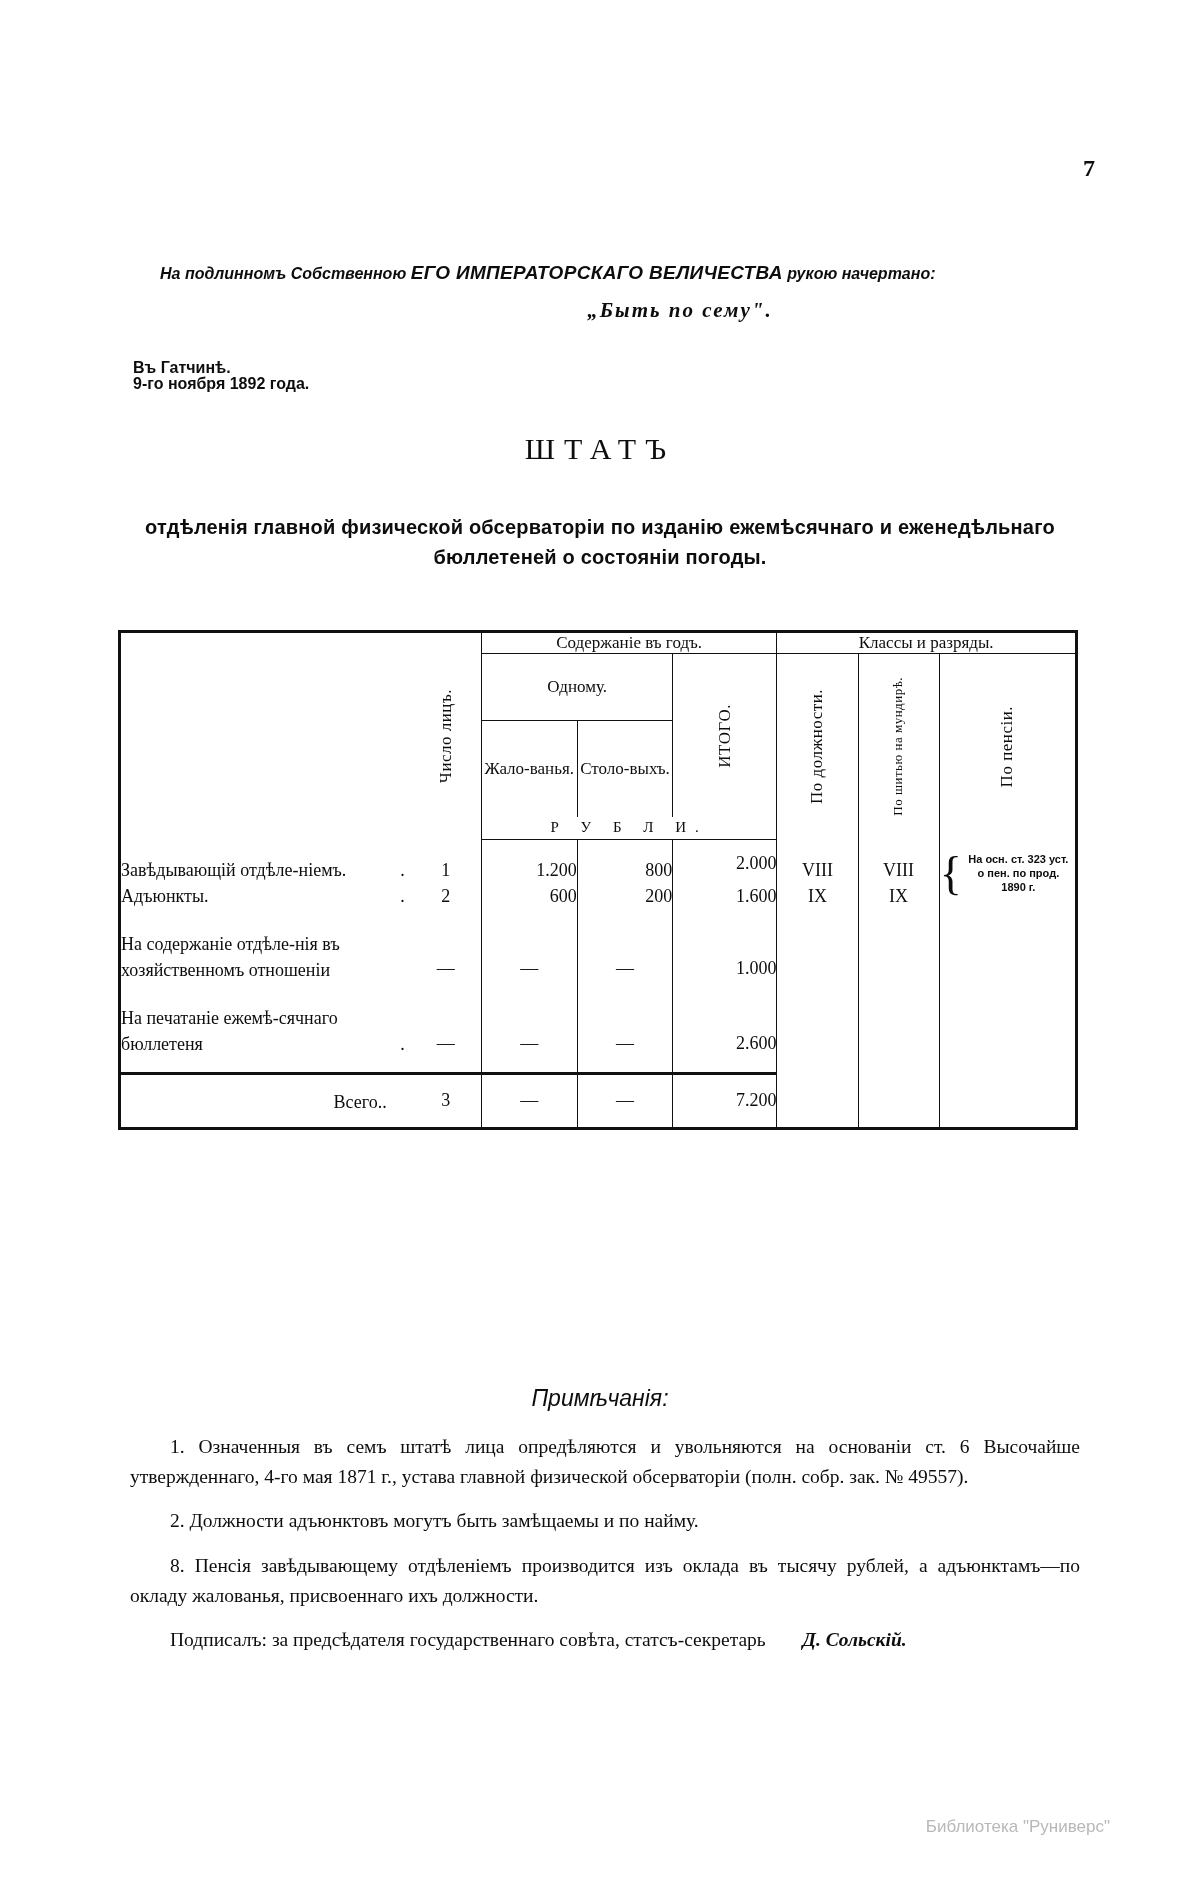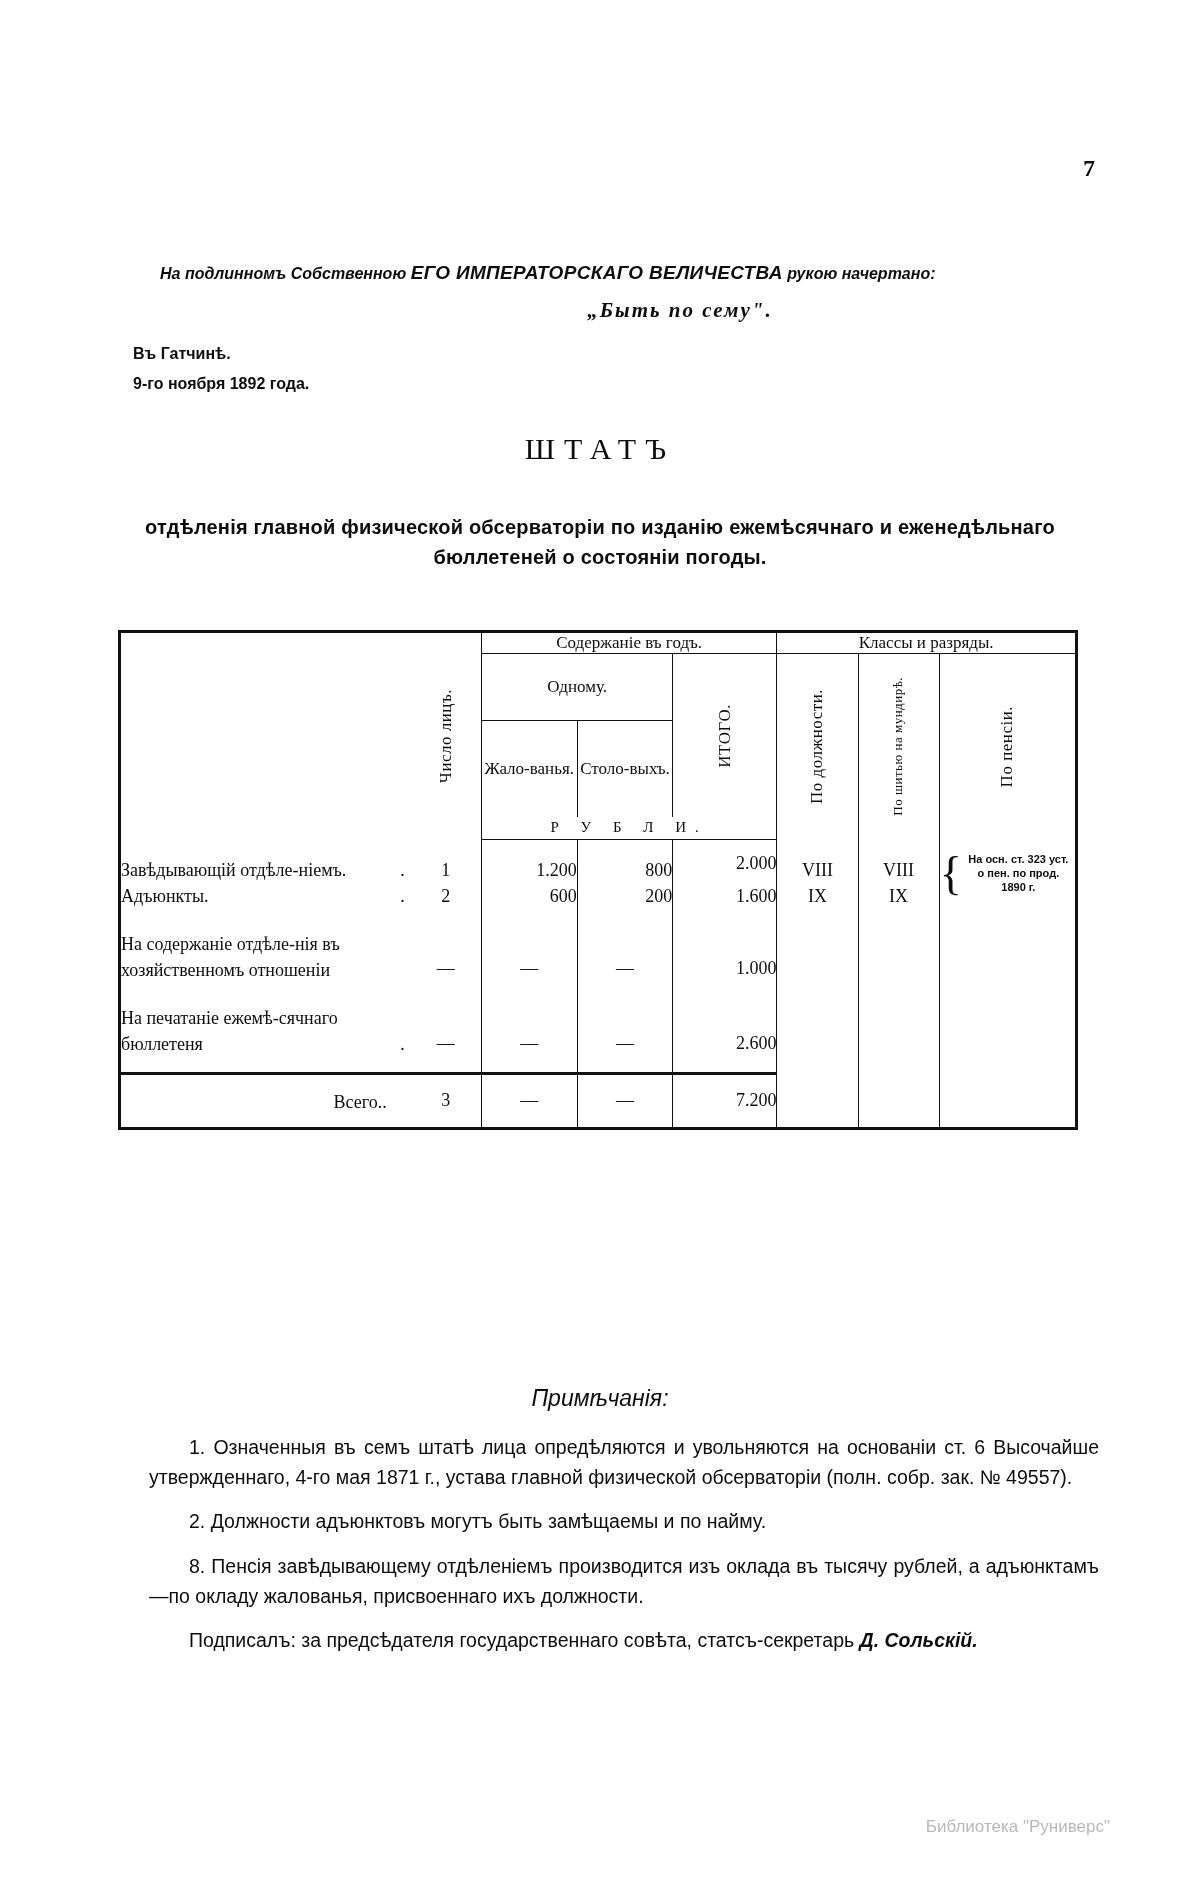--- a/index.html
+++ b/index.html
@@ -67,21 +67,21 @@
     padding-left: 120px;
     font-size: 21px;
     font-style: italic;
     font-weight: bold;
     font-family: "Liberation Serif", serif;
     letter-spacing: 2px;
   }
   .place {
     position: absolute;
     left: 133px;
-    top: 345px;
+    top: 359px;
     font-size: 16px;
     font-weight: bold;
     font-family: "Liberation Sans", sans-serif;
   }
   .date {
     position: absolute;
     left: 133px;
     top: 375px;
     font-size: 16px;
     font-weight: bold;
@@ -196,31 +196,31 @@
     position: absolute;
     left: 0; right: 0;
     top: 1385px;
     text-align: center;
     font-size: 23px;
     font-style: italic;
     font-family: Liberation Sans, sans-serif;
   }
   .notes {
     position: absolute;
-    left: 149px;
+    left: 130px;
     top: 1432px;
     width: 950px;
     font-size: 19.5px;
     line-height: 1.55;
     text-align: justify;
-    font-family: Liberation Sans, sans-serif;
+    font-family: Liberation Serif, serif;
   }
   .notes p { margin: 0 0 14px 0; text-indent: 40px; }
   .notes p.last { margin-bottom: 0; }
-  .sig { font-style: italic; font-weight: bold; }
+  .sig { font-style: italic; font-weight: bold; margin-left: 32px; }
 
   .watermark {
     position: absolute;
     right: 90px;
     bottom: 48px;
     font-size: 17px;
     color: #b8b8b8;
     font-family: "Liberation Sans", sans-serif;
   }
 </style>

